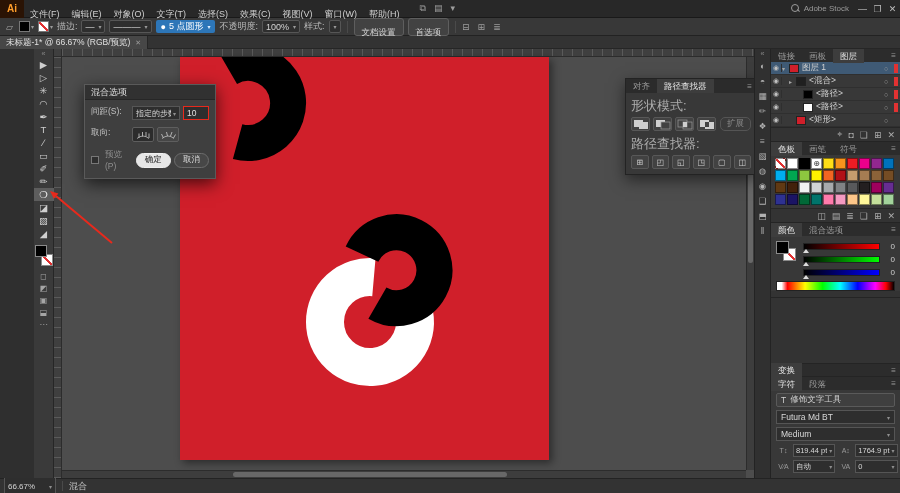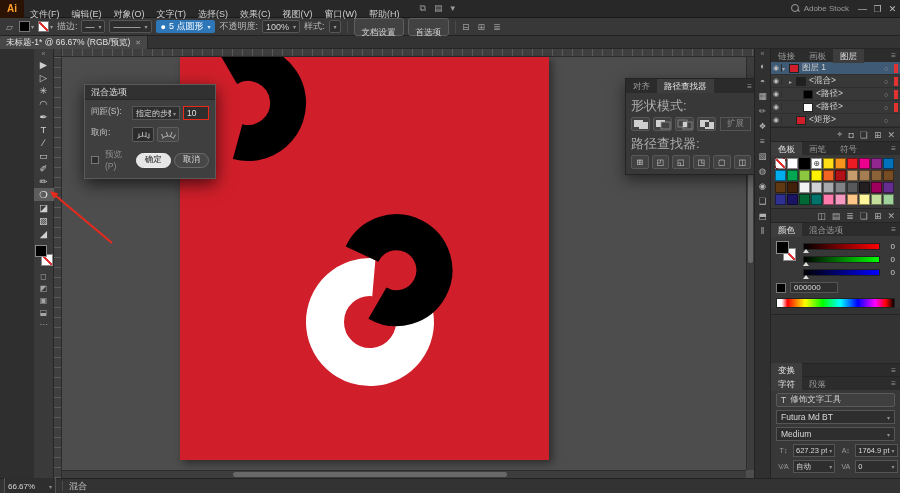--- a/index.html
+++ b/index.html
@@ -61,21 +61,21 @@
 
 .pf-panel{position:absolute;left:571px;top:29px;width:132px;background:#383838;border:1px solid #232323;box-shadow:0 5px 14px rgba(0,0,0,.5);z-index:5}
 .pf-header{display:flex;align-items:center;height:14px;background:#2b2b2b}
 .ptab{height:14px;line-height:14px;padding:0 7px;font-size:8.5px;color:#9a9a9a}
 .ptab.active{background:#3d3d3d;color:#e3e3e3}
 .panel-menu{margin-left:auto;padding:0 4px;color:#9a9a9a;font-size:8px}
 .pf-body{padding:4px 5px 5px}
 .pf-label{font-size:13px;color:#adadad;margin-bottom:2px}
 .pf-row{display:flex;align-items:center;gap:3px;margin-bottom:4px}
 .pf-btn{width:19px;height:14px;background:#424242;border:1px solid #585858;border-radius:2px;display:flex;align-items:center;justify-content:center;padding:0;font-size:8px;color:#cfcfcf}
-.pf-expand{margin-left:auto;height:14px;padding:0 6px;background:#3a3a3a;border:1px solid #555;border-radius:0;color:#8d8d8d;font:inherit;font-size:8.5px}
+.pf-expand{margin-left:auto;height:14px;padding:0 6px;background:#3a3a3a;border:1px solid #555;border-radius:5px;color:#8d8d8d;font:inherit;font-size:8.5px}
 
 .right-strip{width:16px;flex:none;background:#303030;border-left:1px solid #232323;display:flex;flex-direction:column;align-items:center}
 .rs-expand{height:10px;line-height:10px;font-size:7px;color:#8b8b8b}
 .rs-icon{width:16px;height:15px;line-height:15px;text-align:center;font-size:8.5px;color:#b2b2b2}
 
 .dock{width:130px;flex:none;background:#333;border-left:1px solid #232323;display:flex;flex-direction:column;overflow:hidden}
 .dock-group{border-bottom:1px solid #242424}
 .dock-tabs{display:flex;align-items:center;height:13px;background:#2c2c2c}
 .dock-body{background:#383838}
 .layer-row{display:flex;align-items:center;height:13px;border-bottom:1px solid #2f2f2f;padding-right:2px}
@@ -461,24 +461,20 @@
               <div class="slider-row">
                 <div class="ramp ramp-g"></div>
                 <span class="slider-val">0</span>
               </div>
               <div class="slider-row">
                 <div class="ramp ramp-b"></div>
                 <span class="slider-val">0</span>
               </div>
             </div>
           </div>
-          <div class="hex-row">
-            <span class="hex-chip"></span>
-            <span class="hex-box">000000</span>
-          </div>
           <div class="spectrum"></div>
         </div>
       </div>
 
       <div class="dock-spacer"></div>
 
       <div class="collapsed-header">
         <span class="ptab active">变换</span>
         <span class="panel-menu">≡</span>
       </div>
@@ -499,21 +495,21 @@
             <span class="arrow7">▾</span>
           </div>
           <div class="d-select">
             <span class="val">Medium</span>
             <span class="arrow7">▾</span>
           </div>
           <div class="char-grid">
               <div class="cfield">
               <span class="cicon">T↕</span>
               <span class="cval">
-                <span class="val">627.23 pt</span>
+                <span class="val">819.44 pt</span>
                 <span class="arrow7">▾</span>
               </span>
             </div>
               <div class="cfield">
               <span class="cicon">A↕</span>
               <span class="cval">
                 <span class="val">1764.9 pt</span>
                 <span class="arrow7">▾</span>
               </span>
             </div>

